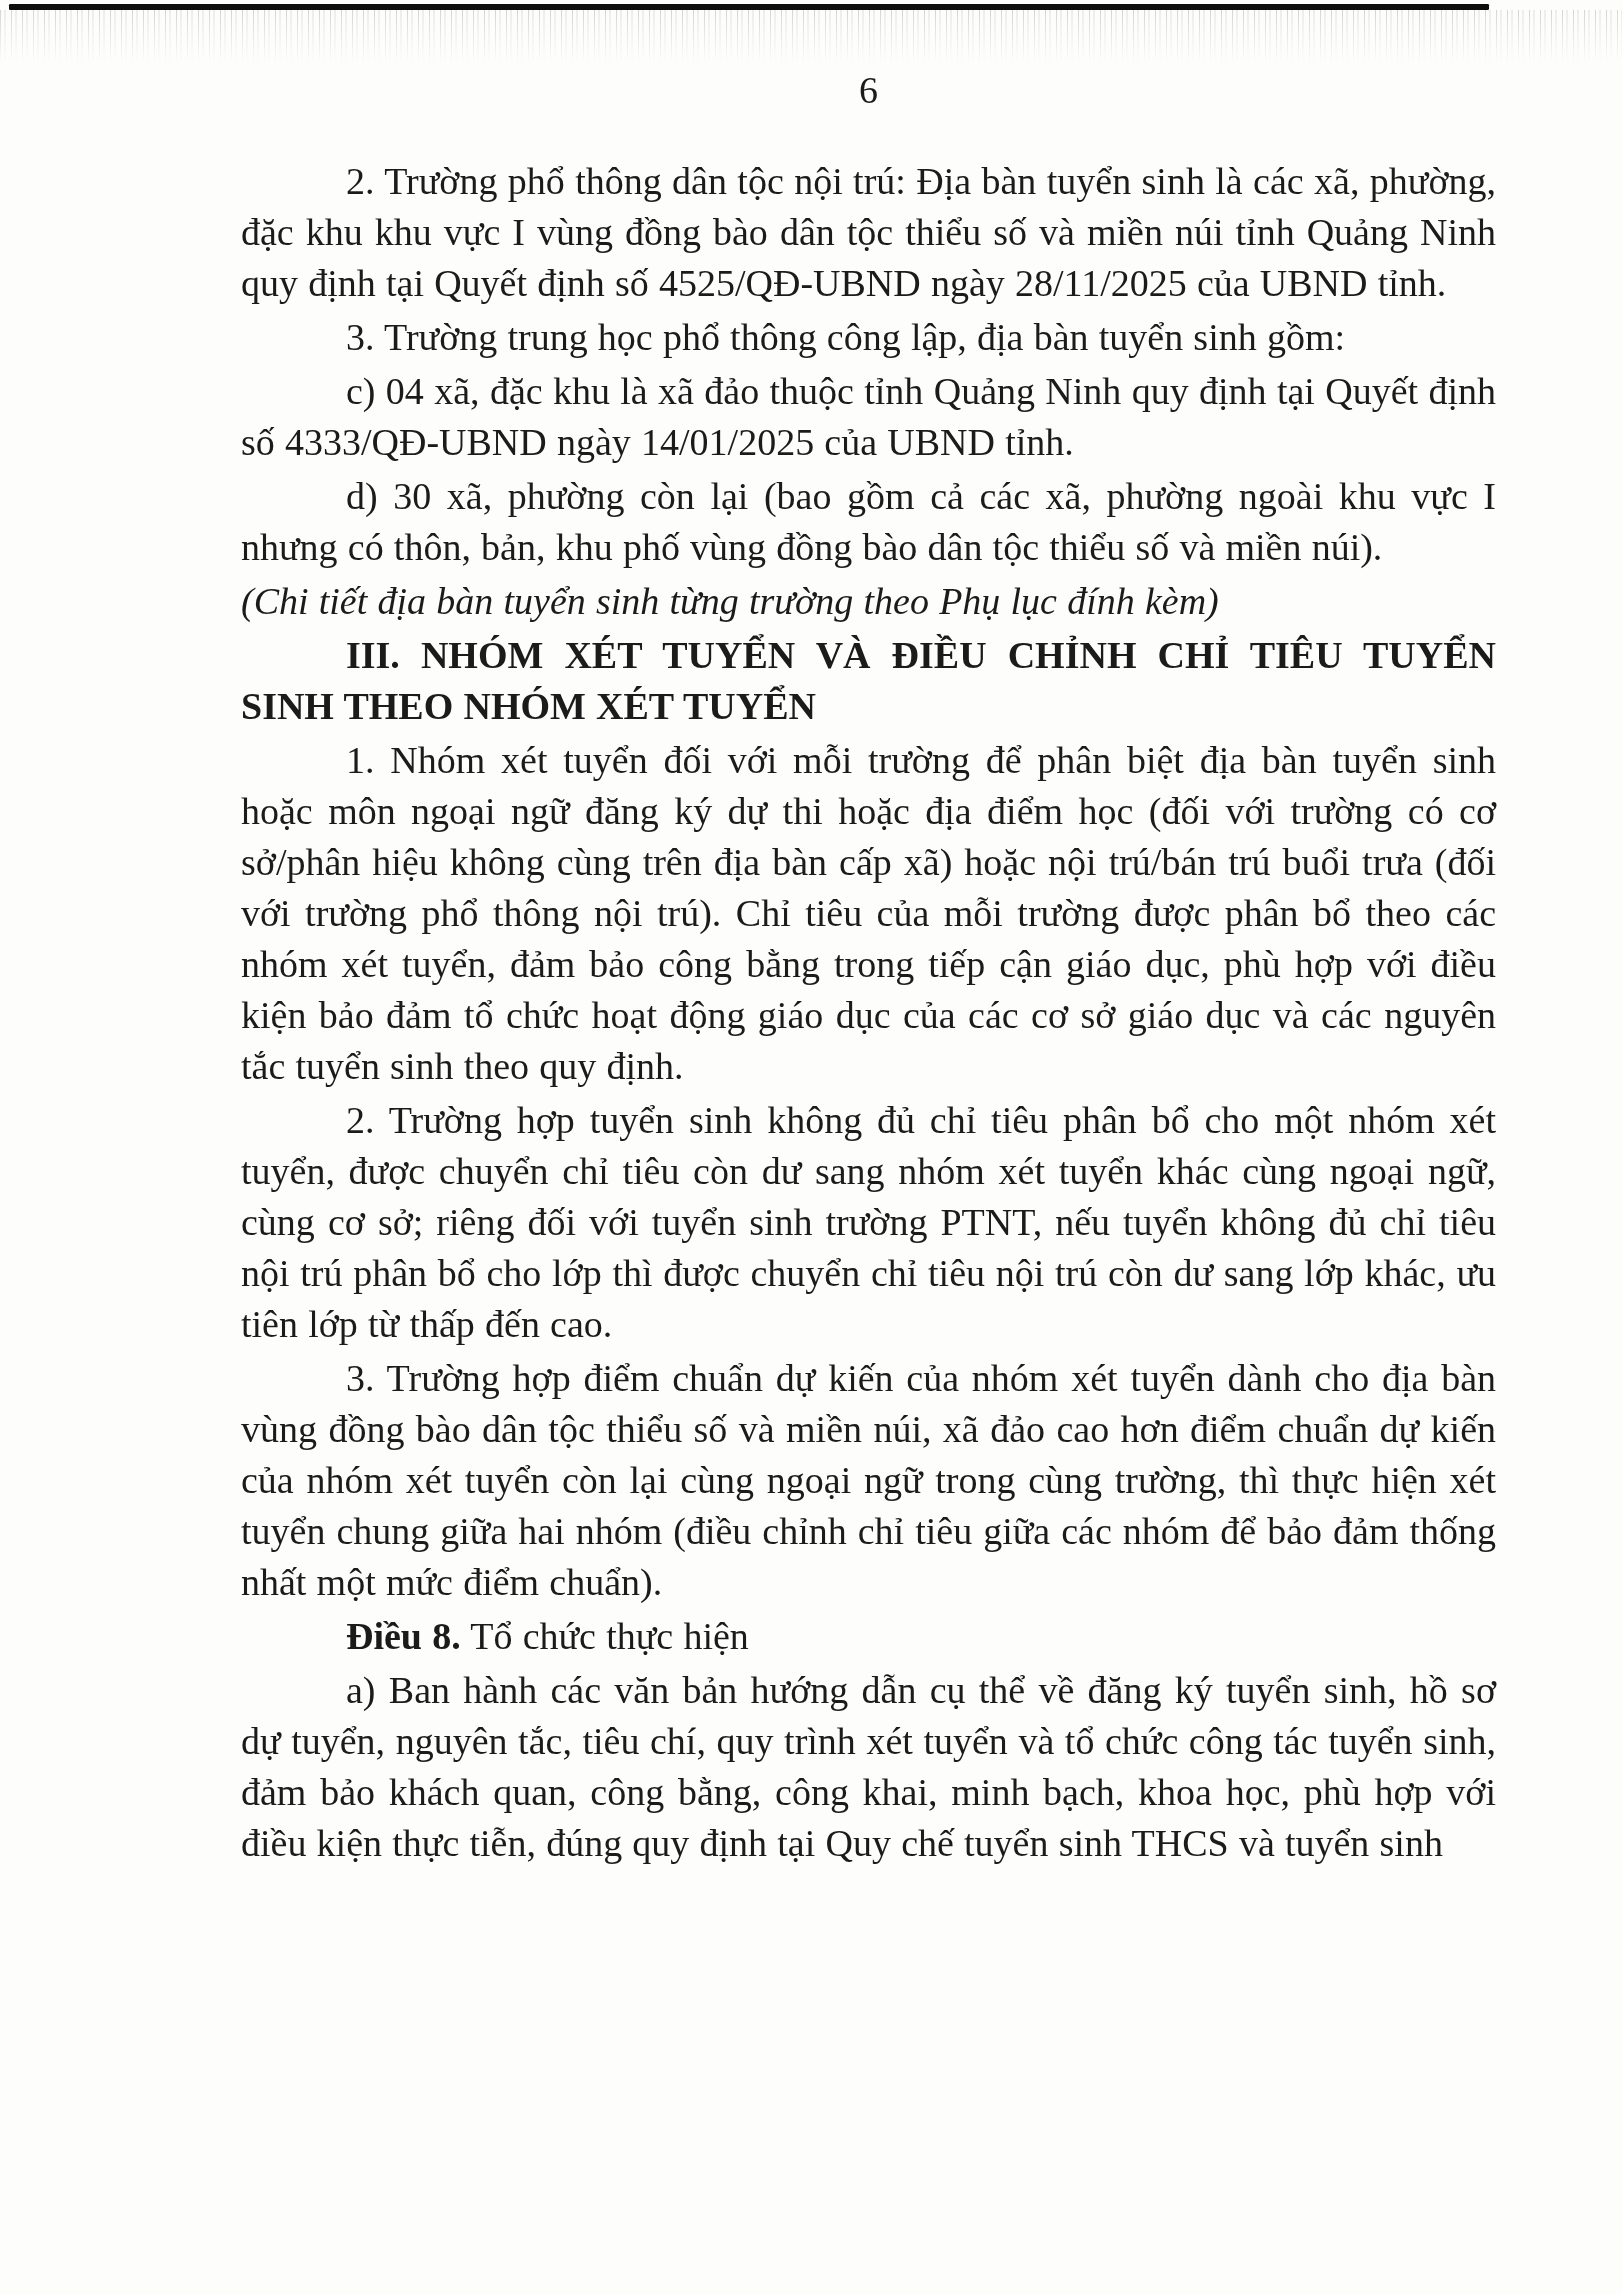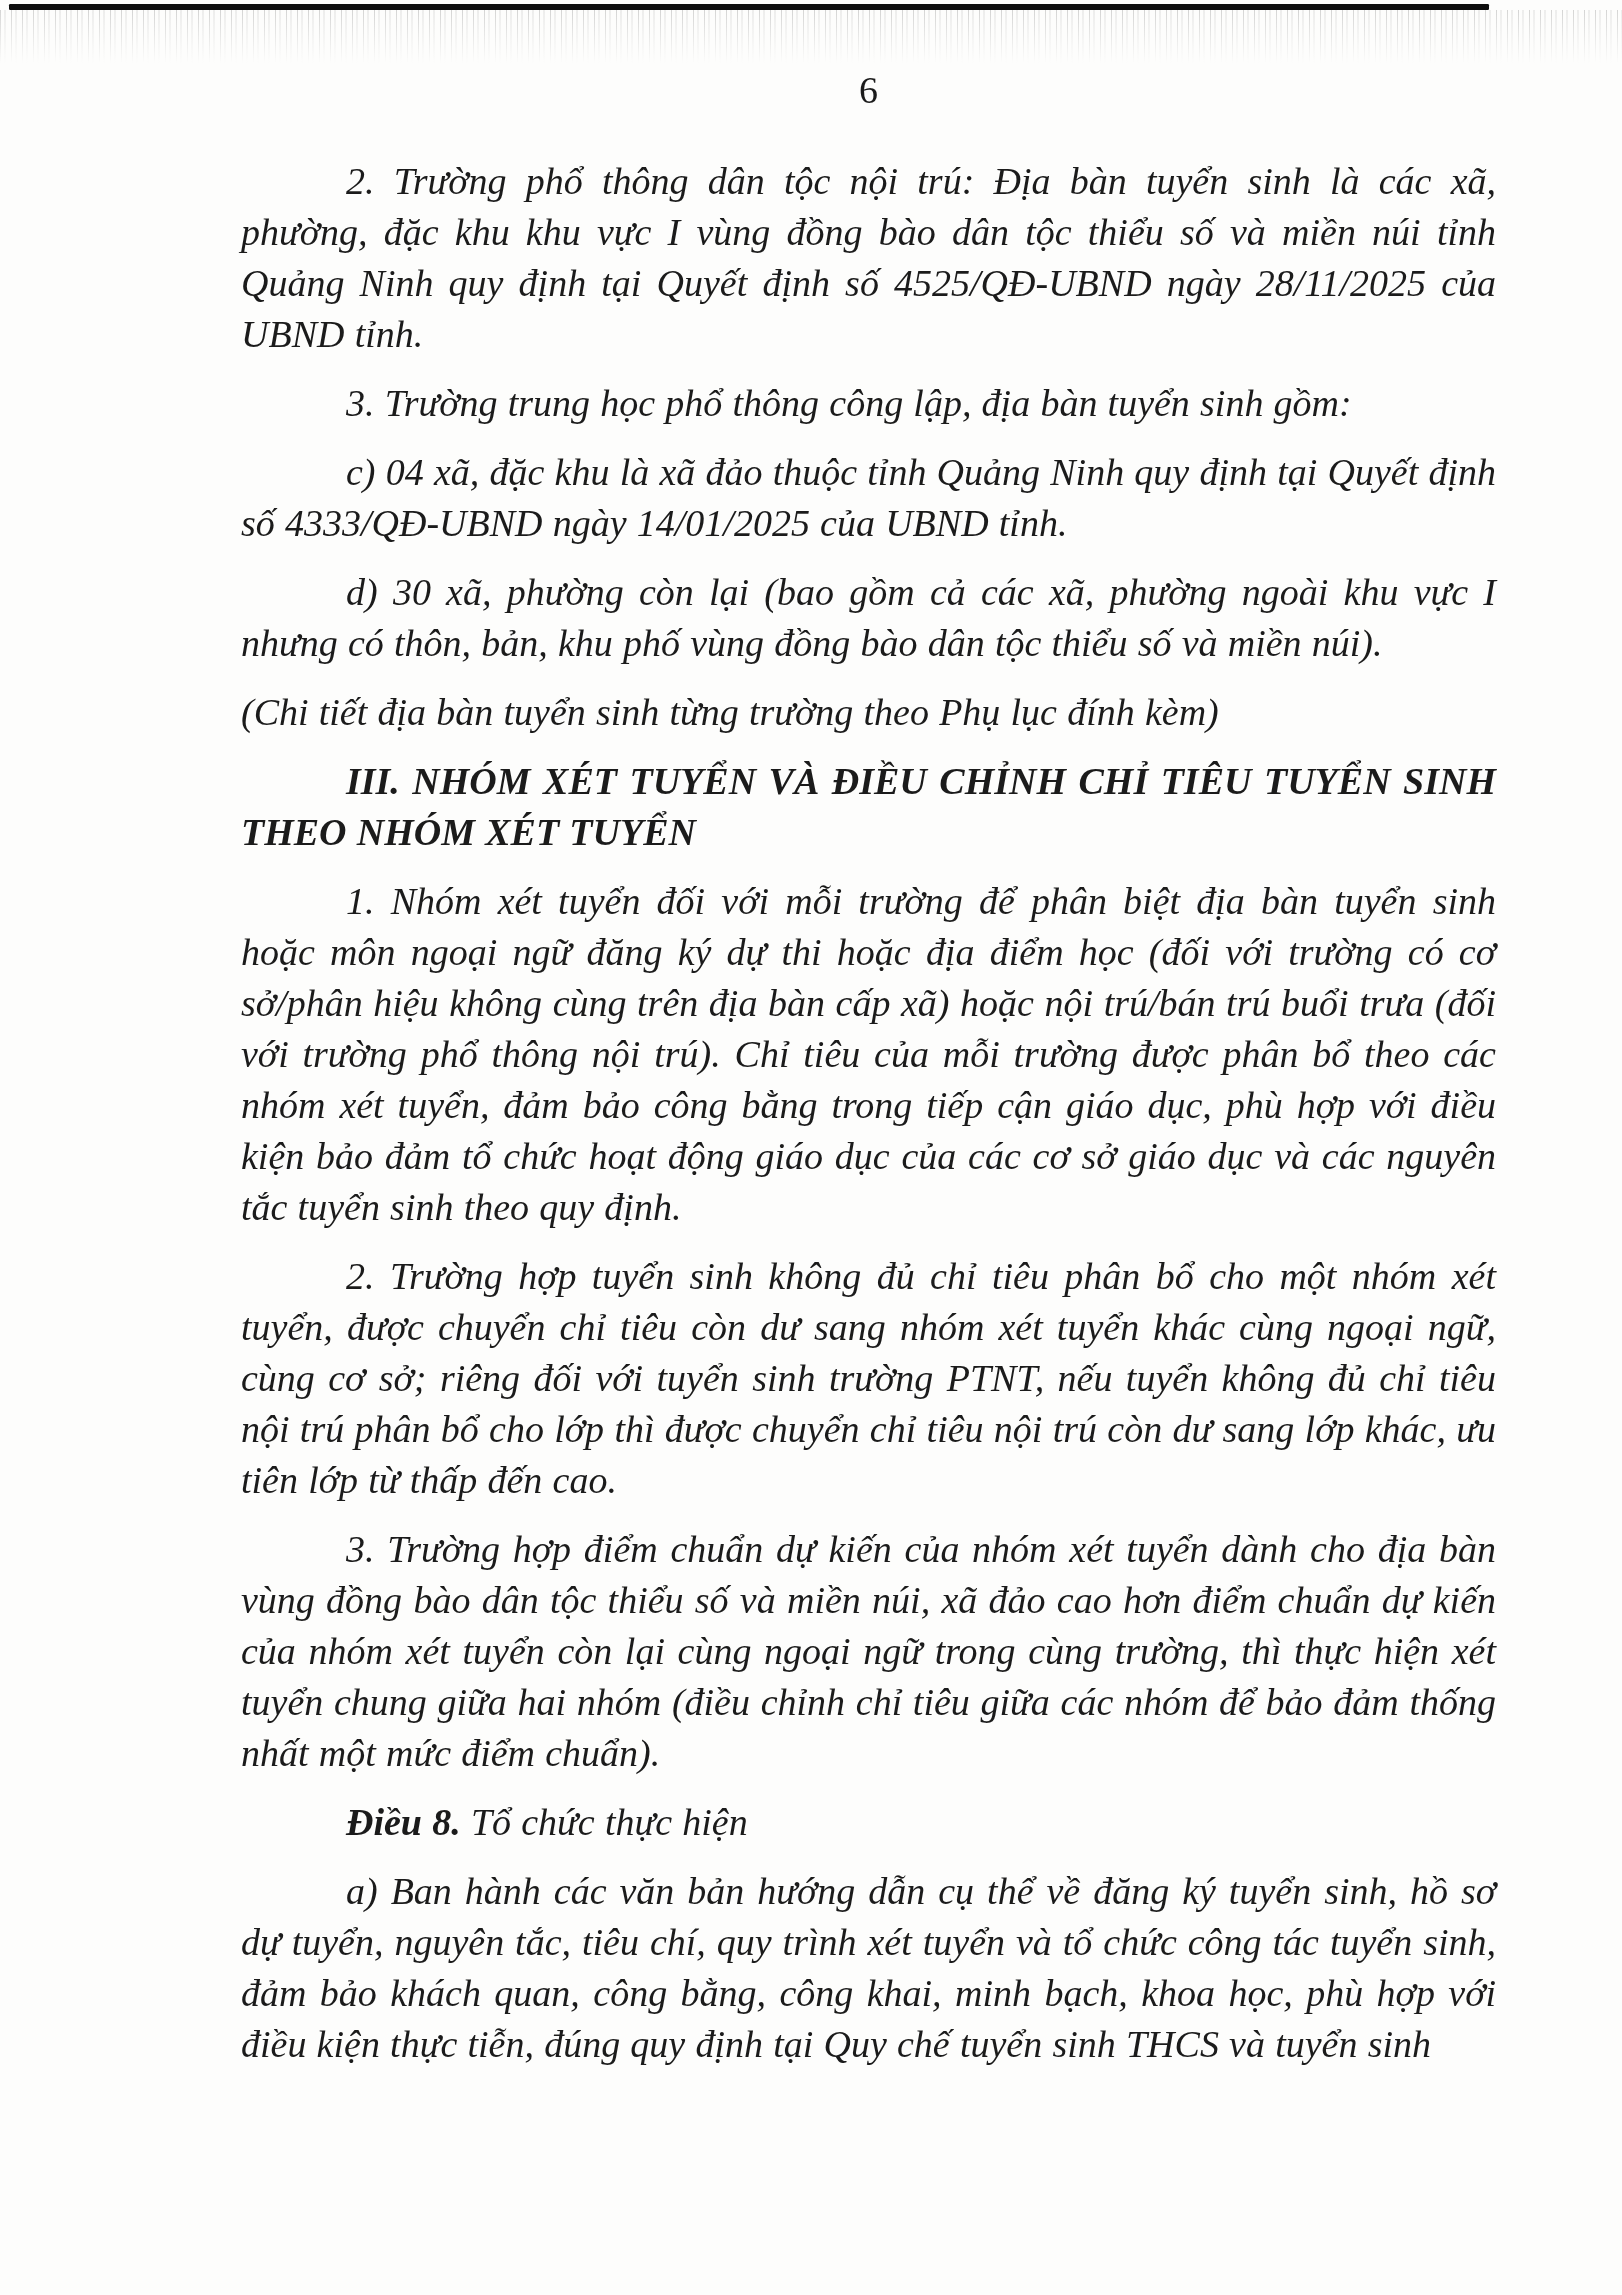--- a/index.html
+++ b/index.html
@@ -55,24 +55,23 @@
     left: 241px;
     width: 1255px;
   }
   .para {
     margin: 0;
     font-size: 38px;
     line-height: 51px;
     text-align: justify;
     text-indent: 105px;
     word-spacing: 0.7px;
-    font-style: italic;
   }
   .para + .para {
-    margin-top: 18px;
+    margin-top: 3px;
   }
   .para.center {
     text-align: left;
     text-indent: 0;
   }
   .italic { font-style: italic; }
   .bold { font-weight: bold; }
 </style>
 </head>
 <body>

